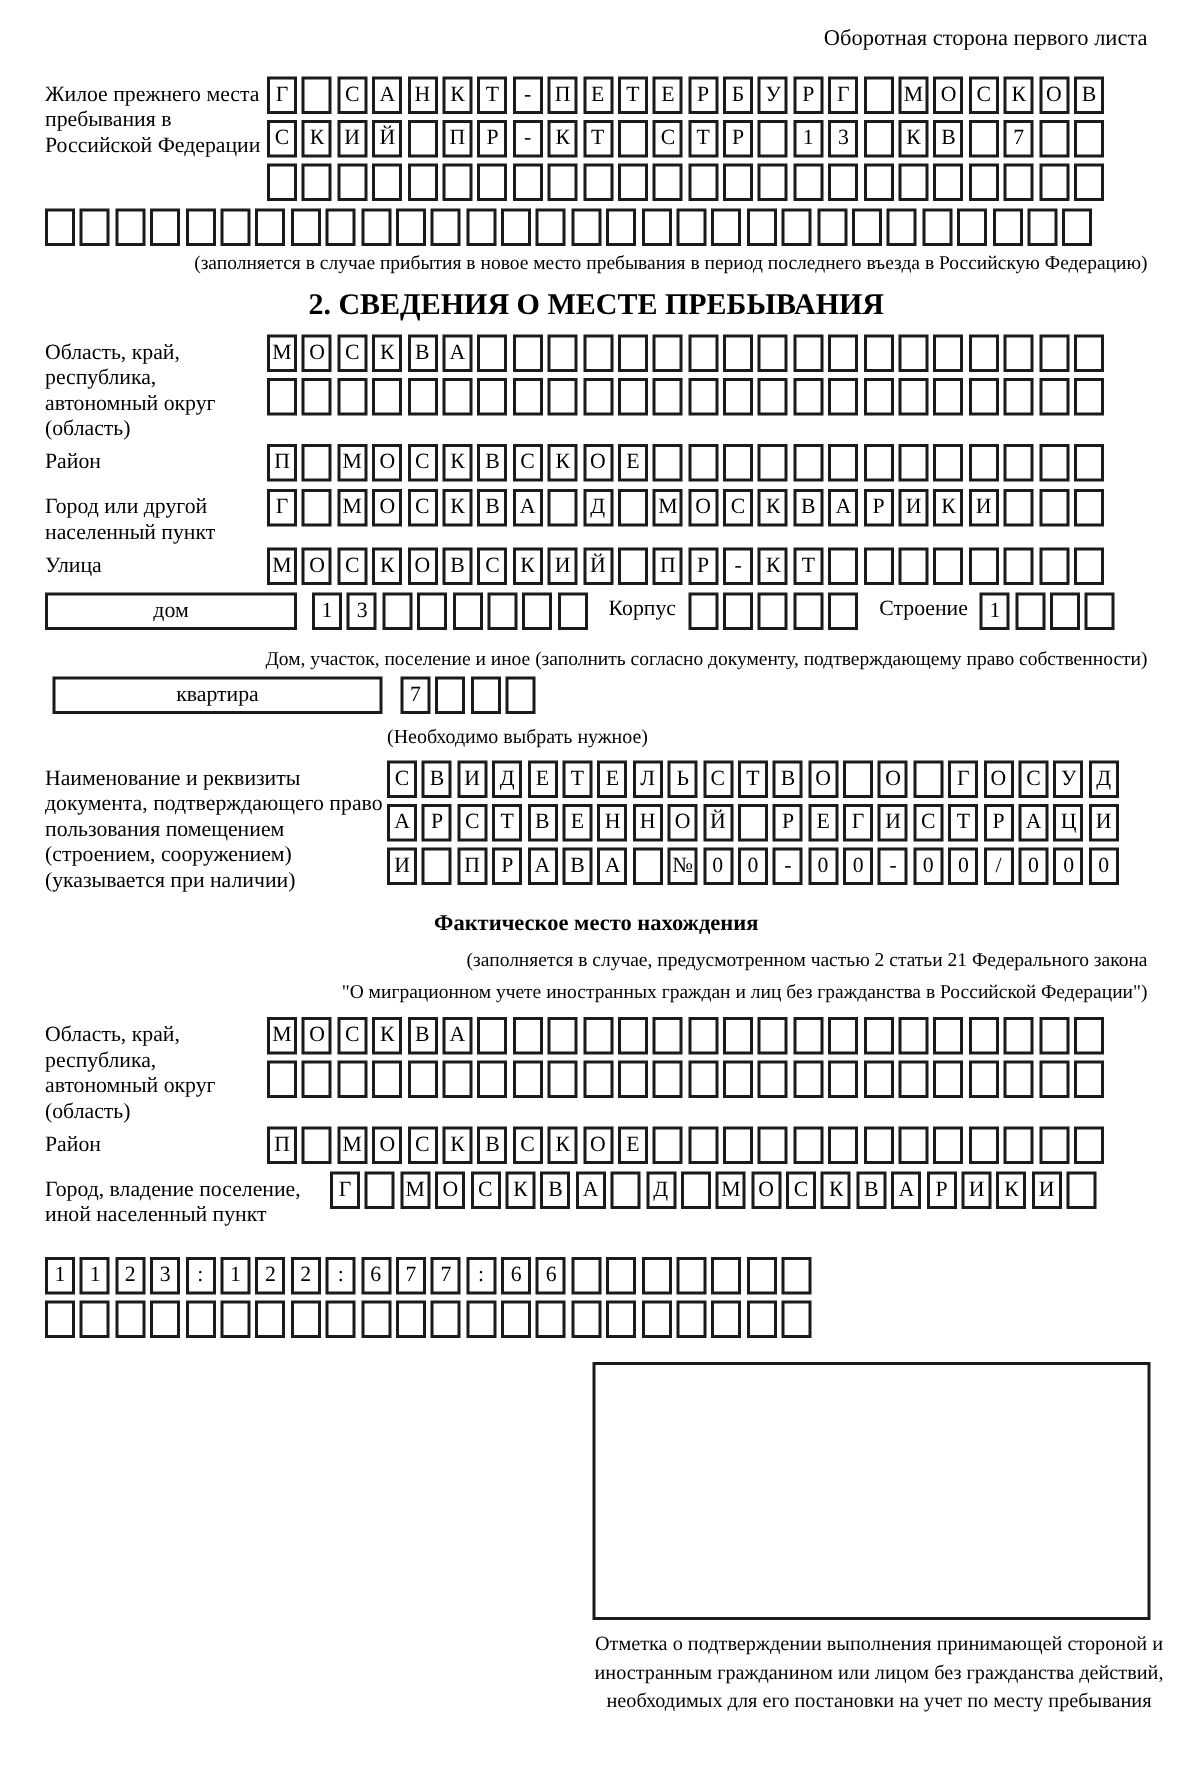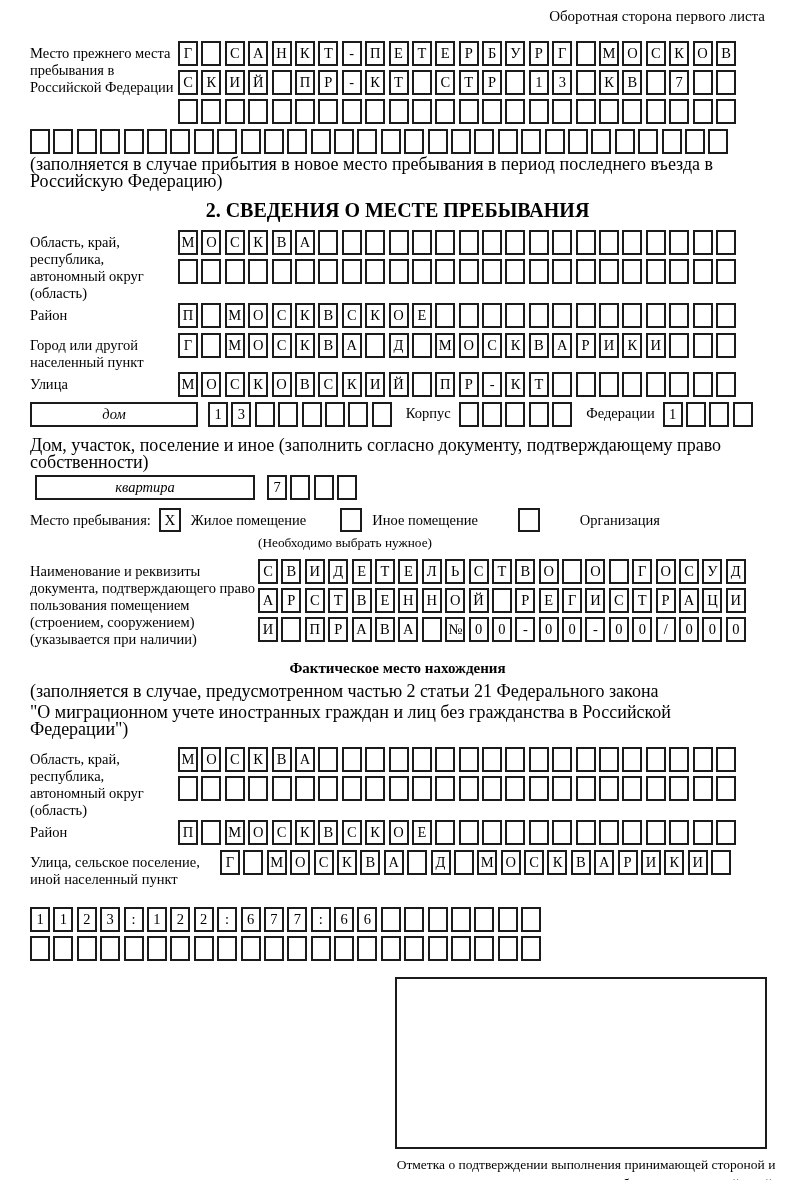--- a/index.html
+++ b/index.html
@@ -1,54 +1,54 @@
 <!DOCTYPE html>
 <html><head>
 <meta charset="utf-8">
 <style>
   html,body{margin:0;padding:0;background:#fff;}
   body{width:800px;height:1180px;color:#000;font-family:"Liberation Serif","DejaVu Serif",serif;}
   .page{box-sizing:border-box;width:800px;height:1180px;padding:8px 35px 0 30px;overflow:hidden;}
-  .header-note{text-align:right;font-size:15px;margin:0 0 16px;}
+  .header-note{text-align:right;font-size:15px;margin:10px 0 16px;}
   .field{display:flex;margin-bottom:1px;}
   .field-label{width:148px;flex:none;font-size:14.5px;line-height:17px;padding-top:4px;}
   .field-label.doc{width:228px;}
   .field-label.wide{width:190px;}
   .rows{flex:1;}
   .cellrow{display:flex;gap:3.4px;margin-bottom:4px;}
   .cell{flex:none;width:20px;height:25px;border:2px solid #1b1b1b;box-sizing:border-box;
         font-size:14.5px;line-height:21px;text-align:center;background:#fff;}
   .fullrow{margin-bottom:2px;}
-  .caption{font-size:18px;text-align:left;margin:1px 0 9px;line-height:17px;}
+  .caption{font-size:13px;text-align:right;margin:1px 0 9px;line-height:17px;}
   .caption.tight{margin:0 0 4px;}
   .section-title{font-weight:bold;text-align:center;font-size:20px;margin:8px 0 8px;}
   .sub-title{font-weight:bold;text-align:center;font-size:15px;margin:12px 0 6px;}
   .houserow{display:flex;align-items:flex-start;margin-bottom:2px;font-size:14.5px;}
   .labelbox{border:2px solid #1b1b1b;height:25px;box-sizing:border-box;text-align:center;
-            font-size:14.5px;line-height:21px;flex:none;font-style:italic;}
+            font-size:14.5px;line-height:21px;flex:none;}
   .dom-box{width:168px;margin-right:10px;}
   .kv-box{width:220px;margin-left:5px;margin-right:12px;}
   .inline-label{padding-top:3px;margin:0 8px 13px 14px;flex:none;}
   .checkrow{display:flex;align-items:center;font-size:14.5px;margin:4px 0 2px;}
   .checkbox{flex:none;width:22px;height:24px;border:2px solid #1b1b1b;box-sizing:border-box;
             text-align:center;font-size:15px;line-height:20px;margin:0 10px 0 8px;}
   .cb2{margin-left:34px;} .cb3{margin-left:40px;} .org-label{margin-left:30px;}
   .choose-caption{width:290px;margin-left:170px;text-align:center;font-size:13.3px;margin-top:0;margin-bottom:8px;}
   .stamp-box{margin:12px 0 6px 365px;width:372px;height:172px;border:2px solid #1b1b1b;box-sizing:border-box;}
   .stamp-caption{margin-left:352px;width:408px;text-align:center;font-size:13.5px;line-height:19px;}
 </style>
 </head>
 <body>
 
 <div class="page">
 
   <div class="header-note">Оборотная сторона первого листа</div>
 
   <div class="field">
-    <div class="field-label">Место прежнего места пребывания в Российской Федерации</div>
+    <div class="field-label">Жилое прежнего места пребывания в Российской Федерации</div>
     <div class="rows">
       <div class="cellrow">
           <div class="cell">Г</div>
           <div class="cell"></div>
           <div class="cell">С</div>
           <div class="cell">А</div>
           <div class="cell">Н</div>
           <div class="cell">К</div>
           <div class="cell">Т</div>
           <div class="cell">-</div>
@@ -326,49 +326,40 @@
         <div class="cell"></div>
       </div>
     <div class="inline-label">Корпус</div>
     <div class="cellrow">
         <div class="cell"></div>
         <div class="cell"></div>
         <div class="cell"></div>
         <div class="cell"></div>
         <div class="cell"></div>
       </div>
-    <div class="inline-label">Федерации</div>
+    <div class="inline-label">Строение</div>
     <div class="cellrow">
         <div class="cell">1</div>
         <div class="cell"></div>
         <div class="cell"></div>
         <div class="cell"></div>
       </div>
   </div>
   <div class="caption tight">Дом, участок, поселение и иное (заполнить согласно документу, подтверждающему право собственности)</div>
 
   <div class="houserow">
     <div class="labelbox kv-box">квартира</div>
     <div class="cellrow">
         <div class="cell">7</div>
         <div class="cell"></div>
         <div class="cell"></div>
         <div class="cell"></div>
       </div>
   </div>
 
-  <div class="checkrow">
-    <span>Место пребывания:</span>
-    <span class="checkbox">X</span>
-    <span>Жилое помещение</span>
-    <span class="checkbox cb2"></span>
-    <span>Иное помещение</span>
-    <span class="checkbox cb3"></span>
-    <span class="org-label">Организация</span>
-  </div>
   <div class="caption choose-caption">(Необходимо выбрать нужное)</div>
 
   <div class="field">
     <div class="field-label doc">Наименование и реквизиты документа, подтверждающего право пользования помещением (строением, сооружением) (указывается при наличии)</div>
     <div class="rows">
       <div class="cellrow">
           <div class="cell">С</div>
           <div class="cell">В</div>
           <div class="cell">И</div>
           <div class="cell">Д</div>
@@ -527,21 +518,21 @@
           <div class="cell"></div>
           <div class="cell"></div>
           <div class="cell"></div>
           <div class="cell"></div>
           <div class="cell"></div>
         </div>
     </div>
   </div>
 
   <div class="field">
-    <div class="field-label wide">Улица, сельское поселение, иной населенный пункт</div>
+    <div class="field-label wide">Город, владение поселение, иной населенный пункт</div>
     <div class="rows">
       <div class="cellrow">
           <div class="cell">Г</div>
           <div class="cell"></div>
           <div class="cell">М</div>
           <div class="cell">О</div>
           <div class="cell">С</div>
           <div class="cell">К</div>
           <div class="cell">В</div>
           <div class="cell">А</div>

